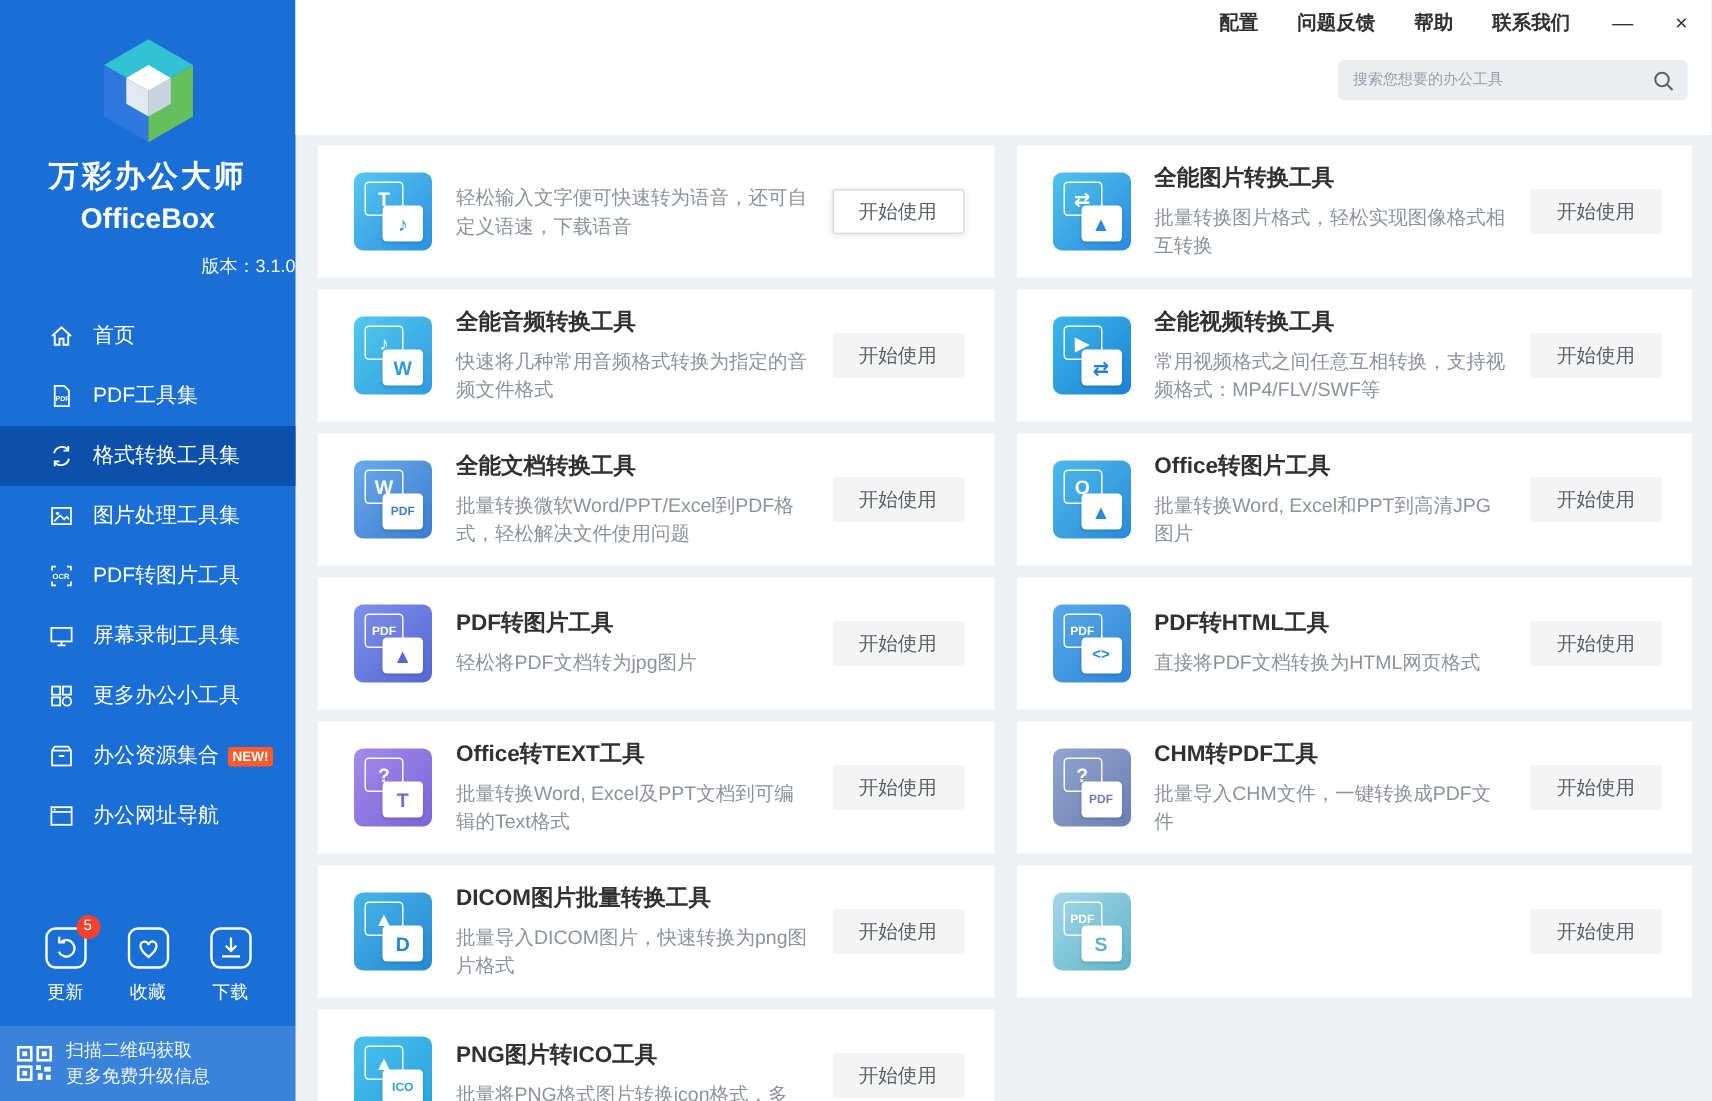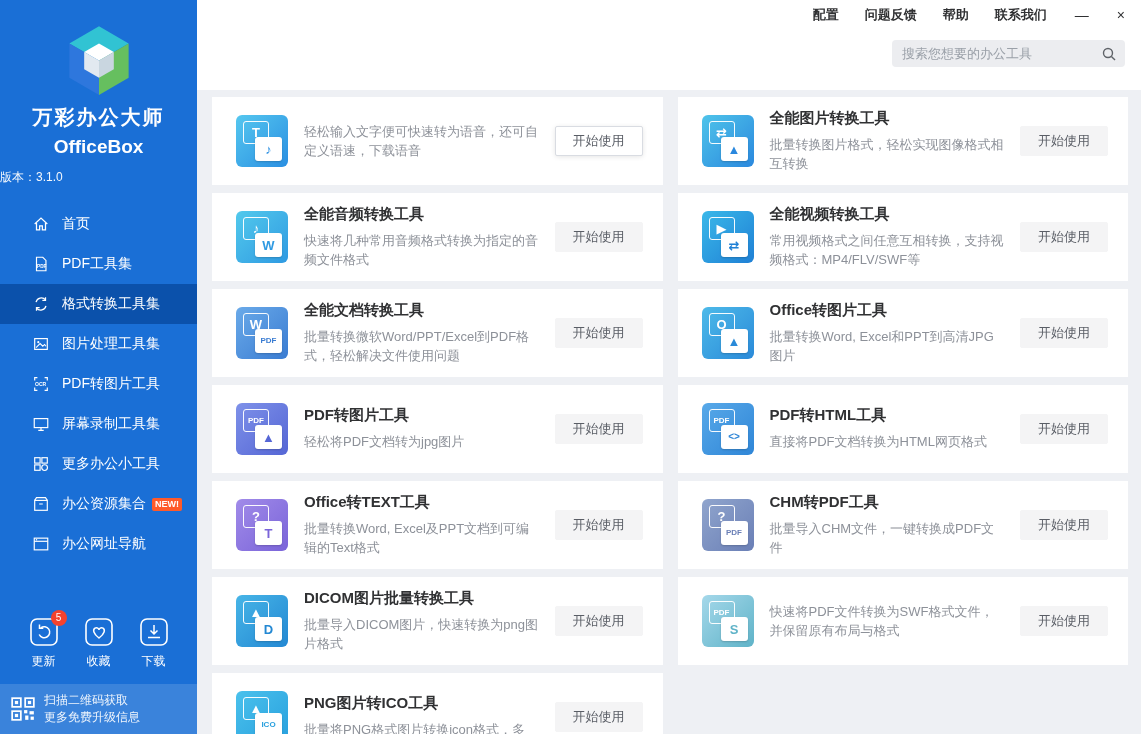--- a/index.html
+++ b/index.html
@@ -5,21 +5,21 @@
   *{margin:0;padding:0;box-sizing:border-box;}
   html,body{width:1141px;height:734px;overflow:hidden;background:#eef0f4;
     font-family:"Liberation Sans","DejaVu Sans",sans-serif;}
   .app{display:flex;width:1141px;height:734px;}
 
   
   .sidebar{width:197px;background:#1a6fd6;color:#fff;flex-shrink:0;display:flex;flex-direction:column;position:relative;}
   .logo{width:78px;height:78px;margin:20px auto 6px;}
   .app-title{text-align:center;font-size:20px;font-weight:bold;letter-spacing:2px;}
   .app-title-en{text-align:center;font-size:19px;font-weight:bold;margin-top:5px;}
-  .app-version{text-align:left;font-size:12px;margin-top:11px;opacity:.95;}
+  .app-version{text-align:right;font-size:12px;margin-top:11px;opacity:.95;}
   .menu{margin-top:18px;}
   .menu-item{display:flex;align-items:center;height:40px;padding-left:32px;font-size:14px;cursor:pointer;white-space:nowrap;}
   .menu-item.active{background:#0b51ab;}
   .mi-icon{width:18px;height:18px;margin-right:12px;display:inline-flex;flex-shrink:0;}
   .mi-icon svg{width:18px;height:18px;}
   .mi-badge{background:#ff5a2a;color:#fff;font-size:9px;font-weight:bold;padding:2px 3px;border-radius:2px;margin-left:6px;line-height:1;}
   .side-footer{margin-top:auto;display:flex;justify-content:space-around;padding:0 16px 14px;}
   .sf-item{display:flex;flex-direction:column;align-items:center;font-size:12px;cursor:pointer;}
   .sf-icon{width:30px;height:30px;margin-bottom:6px;position:relative;}
   .sf-icon svg{width:30px;height:30px;}
@@ -29,21 +29,21 @@
   .qr-text{font-size:12px;line-height:1.45;color:rgba(255,255,255,.92);}
 
   
   .main{flex:1;display:flex;flex-direction:column;min-width:0;}
   .topbar{height:90px;background:#fff;position:relative;flex-shrink:0;}
   .top-links{position:absolute;top:0;right:16px;height:30px;display:flex;align-items:center;}
   .links-wrap{display:flex;gap:26px;font-size:13px;color:#303133;font-weight:bold;}
   .top-link{cursor:pointer;}
   .win-btn{cursor:pointer;font-size:14px;color:#303133;margin-left:28px;}
   .search-box{position:absolute;top:40px;right:16px;width:233px;height:27px;background:#ecedf0;border-radius:4px;display:flex;align-items:center;padding:0 8px 0 10px;}
-  .search-box input{flex:1;border:none;outline:none;background:transparent;font-size:13px;color:#1d4ed8;font-family:inherit;}
+  .search-box input{flex:1;border:none;outline:none;background:transparent;font-size:10px;color:#1d4ed8;font-family:inherit;}
   .search-box input::placeholder{color:#9aa0a8;}
   .search-icon{width:16px;height:16px;flex-shrink:0;cursor:pointer;}
 
   .content{flex:1;overflow:hidden;padding:7px 13px 0 15px;}
   .cards{display:grid;grid-template-columns:1fr 1fr;column-gap:15px;row-gap:8px;grid-auto-rows:88px;}
   .card{background:#fff;display:flex;align-items:center;padding:0 20px 0 24px;overflow:hidden;}
   .card-icon{width:52px;height:52px;border-radius:6px;position:relative;flex-shrink:0;margin-right:16px;}
   .gi{position:absolute;display:flex;align-items:center;justify-content:center;font-weight:bold;border-radius:3px;line-height:1;}
   .gi.back{left:7px;top:6px;width:26px;height:23px;border:1.5px solid rgba(255,255,255,.95);color:#fff;}
   .gi.front{right:6px;bottom:6px;width:27px;height:24px;background:#fff;box-shadow:0 1px 2px rgba(0,0,0,.18);}
@@ -374,21 +374,20 @@
     </div>
     <div class="card-btn">开始使用</div>
   </div>
 
   <div class="card">
     <div class="card-icon" style="background: linear-gradient(135deg, rgb(165, 216, 234), rgb(95, 179, 200));">
       <span class="gi back" style="font-size: 8px;">PDF</span>
       <span class="gi front" style="font-size: 13px; color: rgb(95, 179, 200);">S</span>
     </div>
     <div class="card-text">
-      <div class="card-desc">快速将PDF文件转换为SWF格式文件，并保留原有布局与格式</div>
     </div>
     <div class="card-btn">开始使用</div>
   </div>
 
   <div class="card">
     <div class="card-icon" style="background: linear-gradient(135deg, rgb(74, 193, 236), rgb(40, 160, 222));">
       <span class="gi back" style="font-size: 13px;">▲</span>
       <span class="gi front" style="font-size: 8px; color: rgb(40, 160, 222);">ICO</span>
     </div>
     <div class="card-text">

